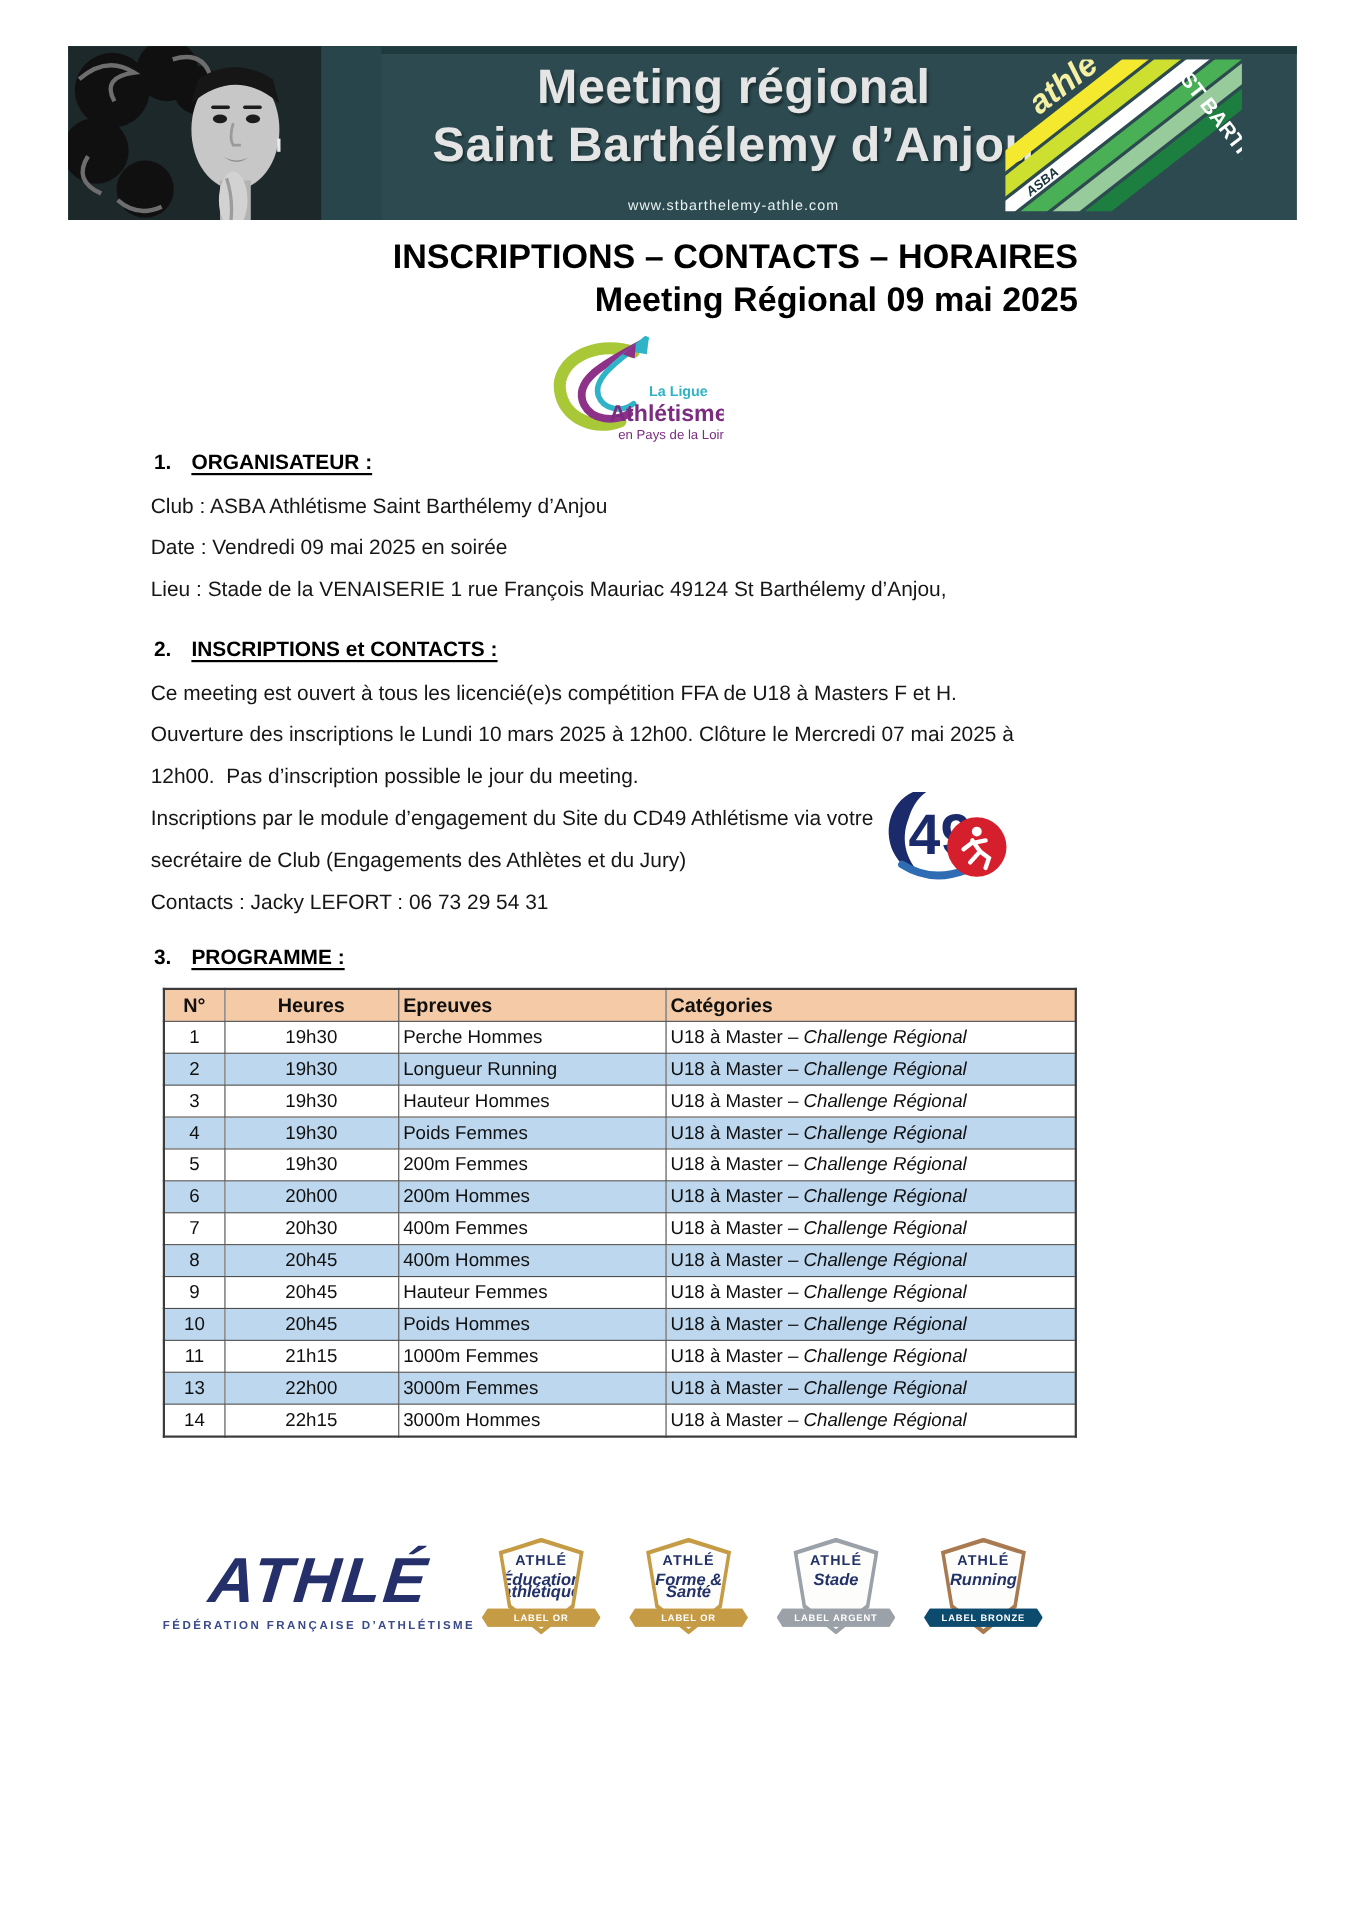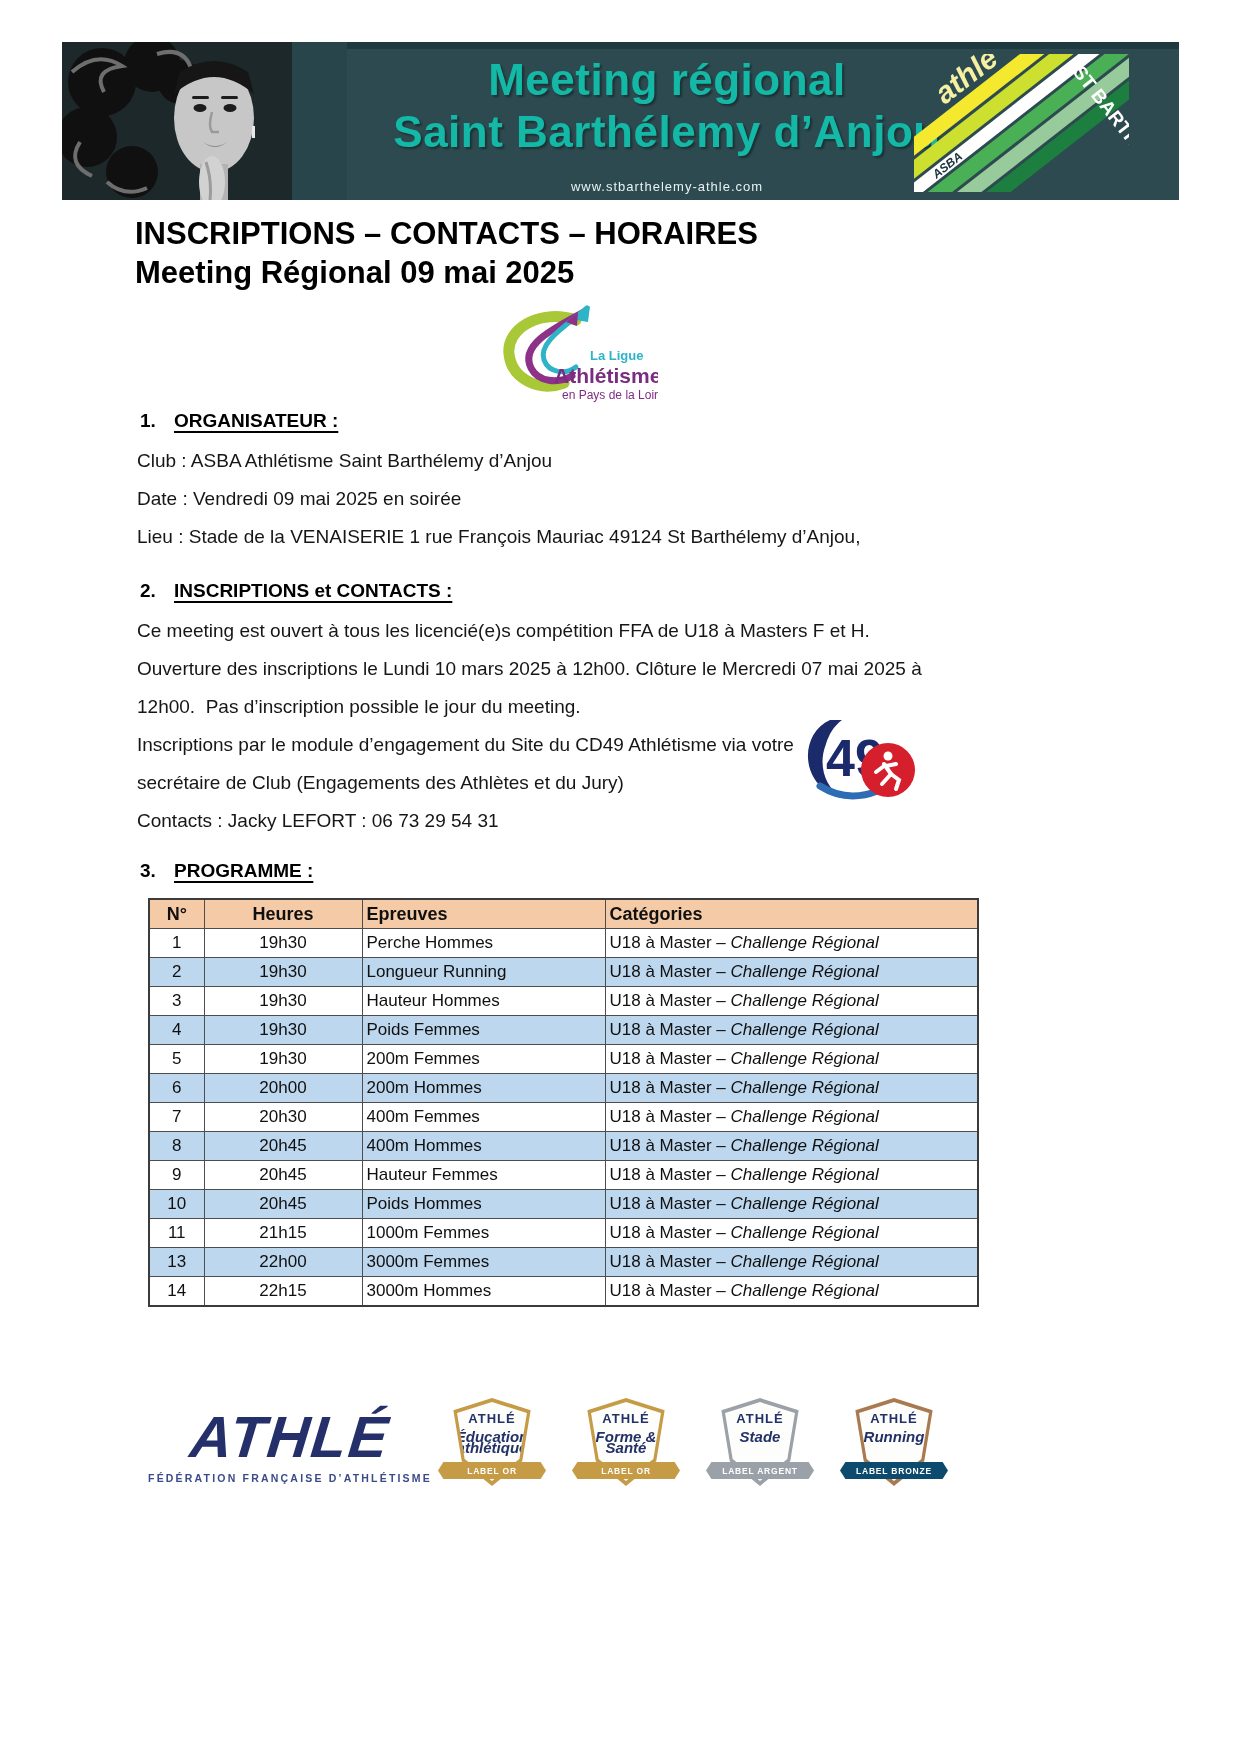--- a/index.html
+++ b/index.html
@@ -3,27 +3,27 @@
 <meta charset="utf-8">
 <style>
   html,body{margin:0;padding:0;background:#ffffff;}
   .page{position:relative;width:1241px;height:1755px;background:#fff;
         font-family:"Liberation Sans",sans-serif;color:#1b1b1b;overflow:hidden;}
 
   
   .banner{position:absolute;left:62px;top:42px;width:1117px;height:158px;background:#2c4a4f;}
   .banner-topstrip{position:absolute;left:0;top:0;width:100%;height:7px;background:#1e3a3e;}
   .banner-portrait{position:absolute;left:0;top:0;width:285px;height:158px;}
-  .banner-titles{position:absolute;left:295px;top:12px;width:620px;text-align:center;color:#14b8a6;}
+  .banner-titles{position:absolute;left:295px;top:12px;width:620px;text-align:center;color:#e5e5e5;}
   .banner-title1{font-size:44px;font-weight:800;letter-spacing:.5px;line-height:52px;text-shadow:2px 2px 2px rgba(0,0,0,.35);}
   .banner-title2{font-size:44px;font-weight:800;letter-spacing:.5px;line-height:52px;text-shadow:2px 2px 2px rgba(0,0,0,.35);}
   .banner-url{position:absolute;left:295px;bottom:6px;width:620px;text-align:center;
               color:#e8f2f2;font-size:13px;letter-spacing:1px;}
   .asba-logo{position:absolute;right:50px;top:12px;width:215px;height:138px;}
-  .page-title{position:absolute;left:135px;width:845px;text-align:left;font-weight:bold;font-size:31px;color:#000;}
+  .page-title{position:absolute;left:135px;width:845px;text-align:right;font-weight:bold;font-size:31px;color:#000;}
   .pt1{top:216px;} .pt2{top:255px;}
   .ligue-logo{position:absolute;left:478px;top:300px;width:180px;height:112px;}
 
   
   .sec-head{position:absolute;left:140px;font-size:19px;font-weight:bold;color:#000;}
   .sec-num{display:inline-block;width:34px;}
   .sec-label{text-decoration:underline;text-decoration-thickness:2px;text-underline-offset:4px;}
   .bodyline{position:absolute;left:137px;font-size:19px;color:#161616;white-space:pre;}
 
   .cd49-logo{position:absolute;left:800px;top:714px;width:118px;height:92px;}

